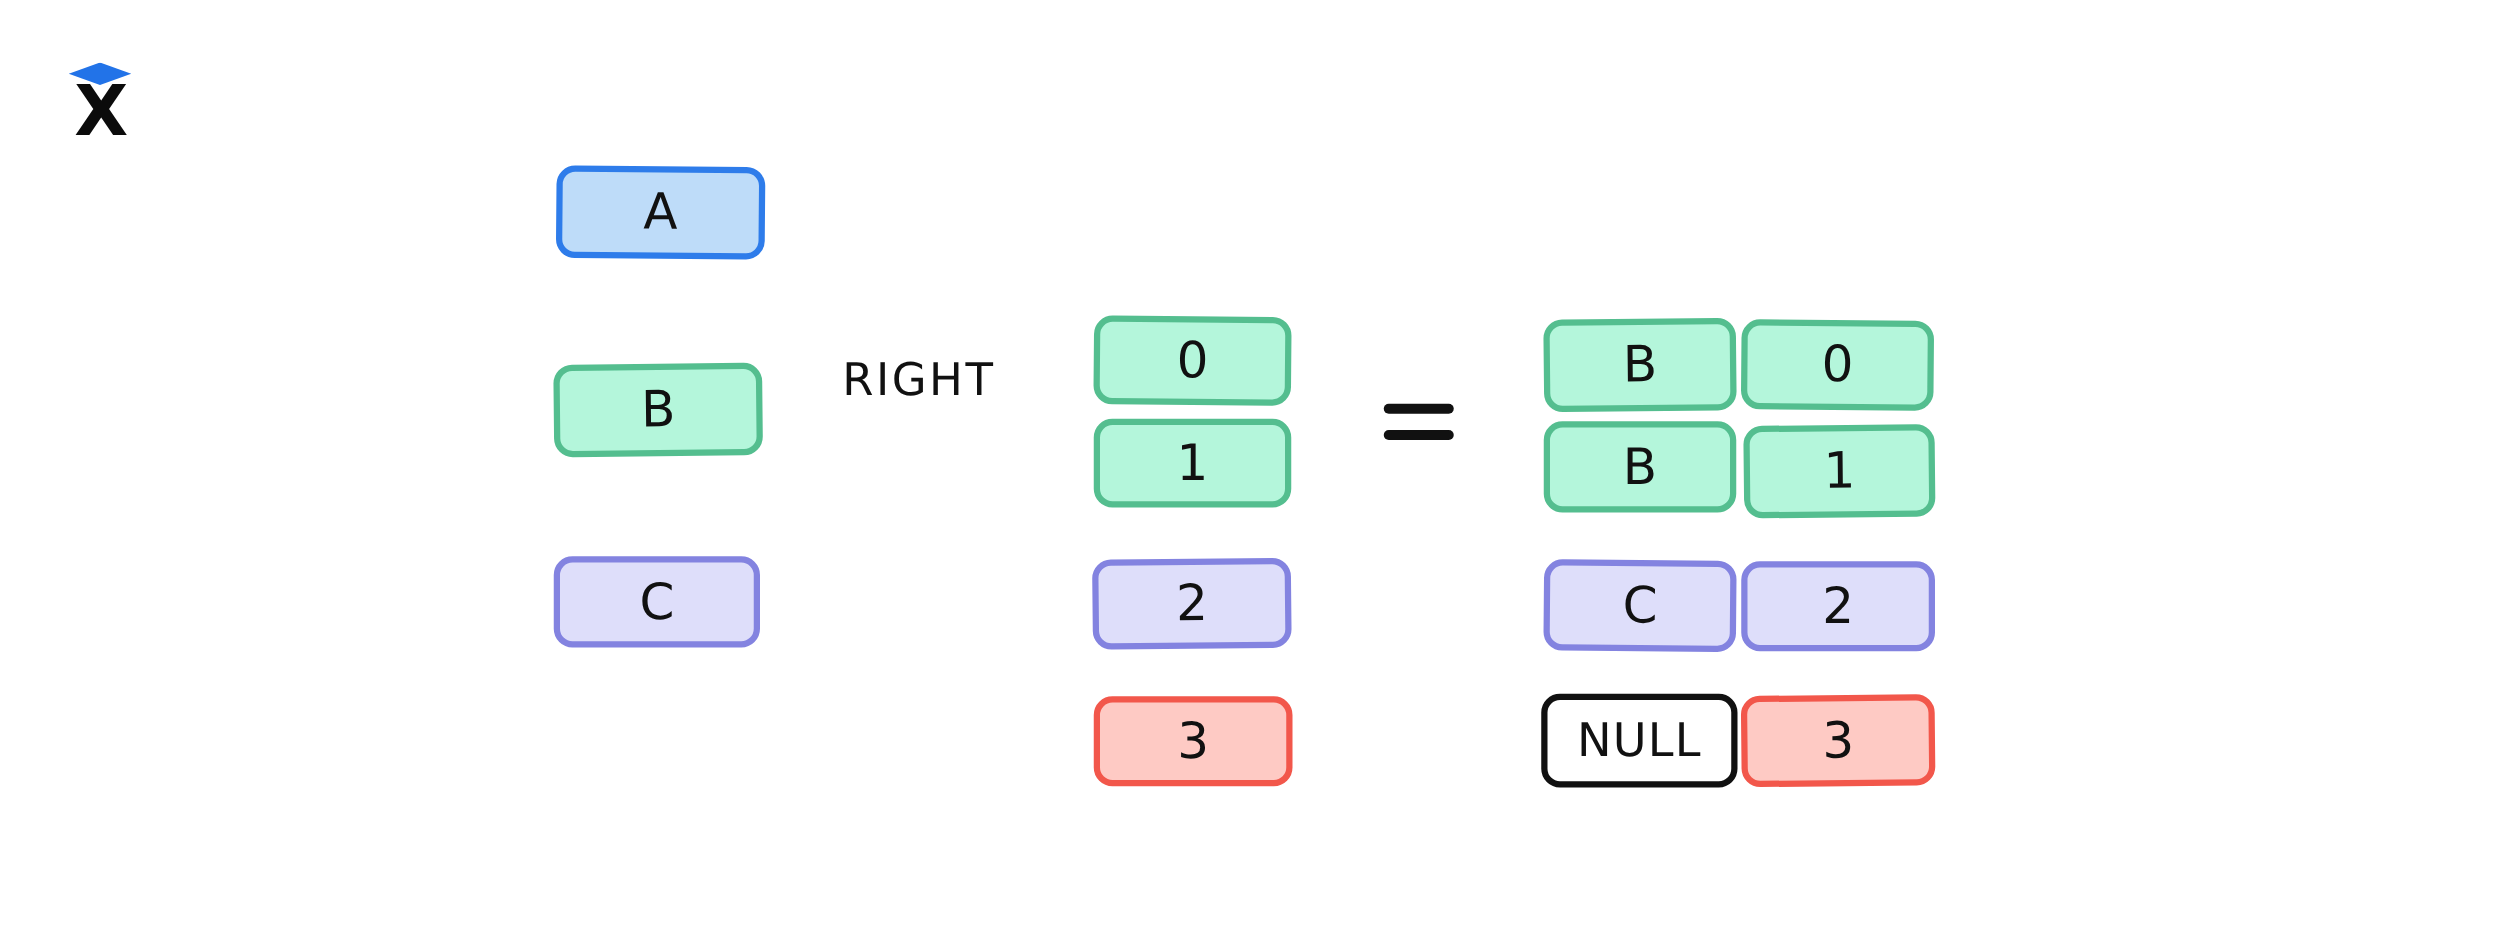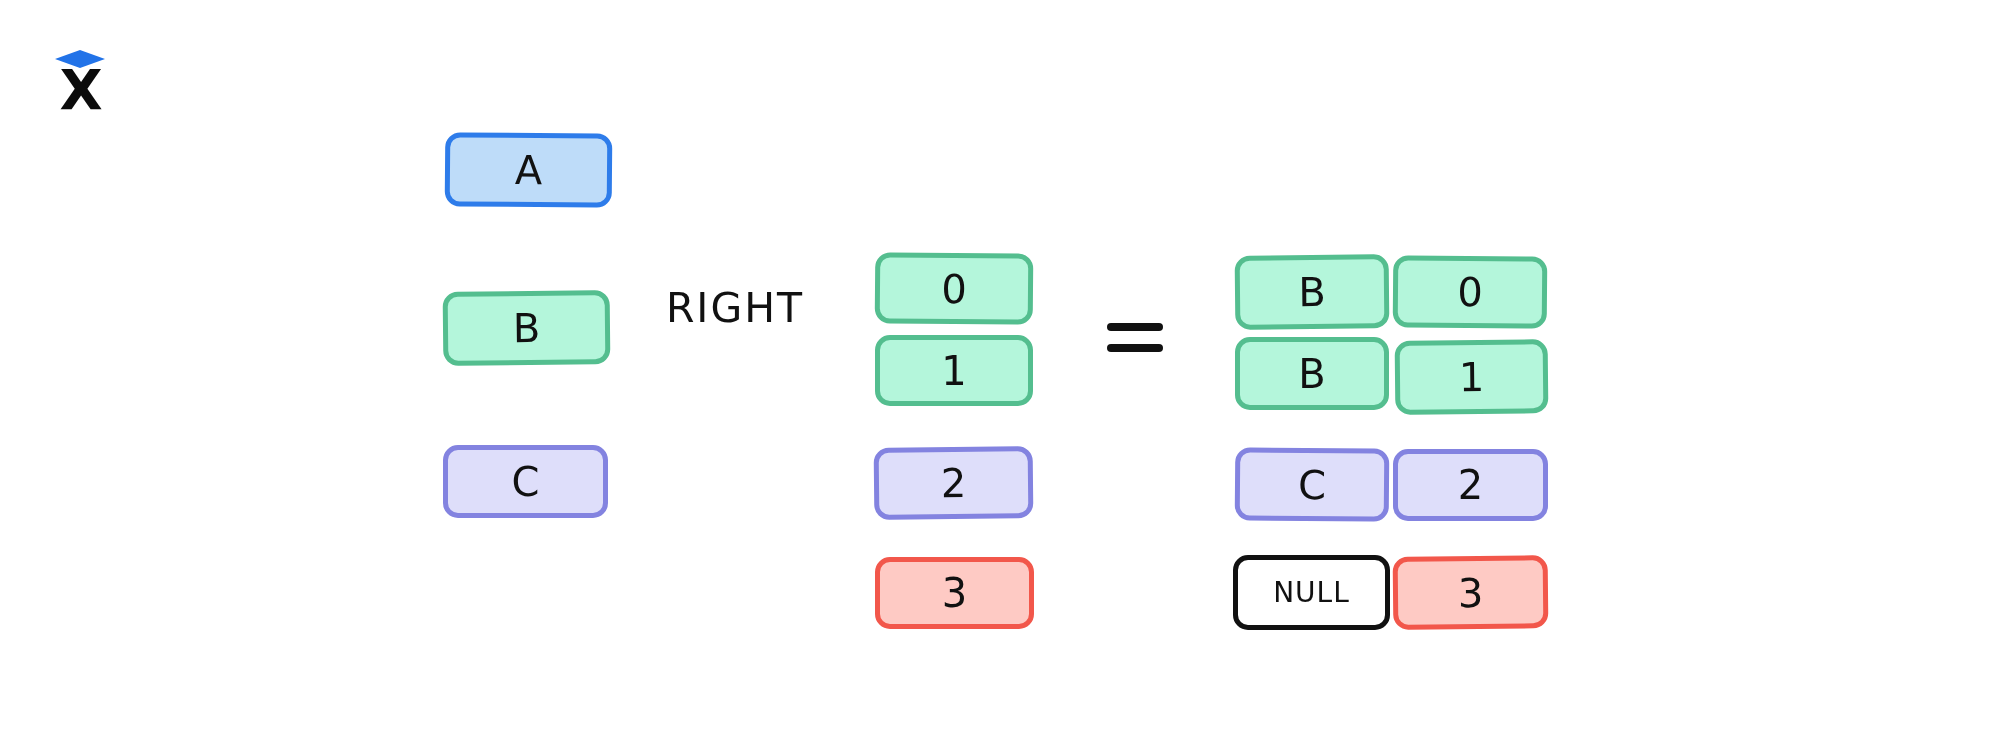--- a/index.html
+++ b/index.html
@@ -51,21 +51,21 @@
     align-items: center;
     justify-content: center;
     font-size: 40px;
     line-height: 1;
     color: var(--ink, #111111);
   }
   .box.blue   { background: var(--blue-fill,   #bedcf9); border-color: var(--blue-border,   #2e7cea); }
   .box.green  { background: var(--green-fill,  #b4f6db); border-color: var(--green-border,  #54be8f); }
   .box.purple { background: var(--purple-fill, #dedefa); border-color: var(--purple-border, #8383e0); }
   .box.red    { background: var(--red-fill,    #fecac4); border-color: var(--red-border,    #f2574b); }
-  .box.nul    { background: var(--null-fill,   #ffffff); border-color: var(--null-border,   #111111); font-size: 28px; letter-spacing: 1px; }
+  .box.nul    { background: var(--null-fill,   #ffffff); border-color: var(--null-border,   #111111); font-size: 37px; letter-spacing: 1px; }
 
   
   .tL { transform: rotate(-0.6deg); }
   .tR { transform: rotate(0.5deg); }
 
   
   .pos-a { left: 445px; top: 133px; width: 167px; height: 74px; }
   .pos-b { left: 443px; top: 291px; width: 167px; height: 74px; }
   .pos-c { left: 443px; top: 445px; width: 165px; height: 73px; }
 
@@ -75,21 +75,21 @@
   .pos-k2 { left: 874px; top: 447px; width: 159px; height: 72px; }
   .pos-k3 { left: 875px; top: 557px; width: 159px; height: 72px; }
 
   
   .join-label {
     position: absolute;
     left: 640px;
     top: 283px;
     width: 190px;
     text-align: center;
-    font-size: 41px;
+    font-size: 36px;
     font-weight: 500;
     letter-spacing: 2px;
     line-height: 1.22;
   }
 
   
   .equals {
     position: absolute;
     left: 1100px;
     top: 302px;

